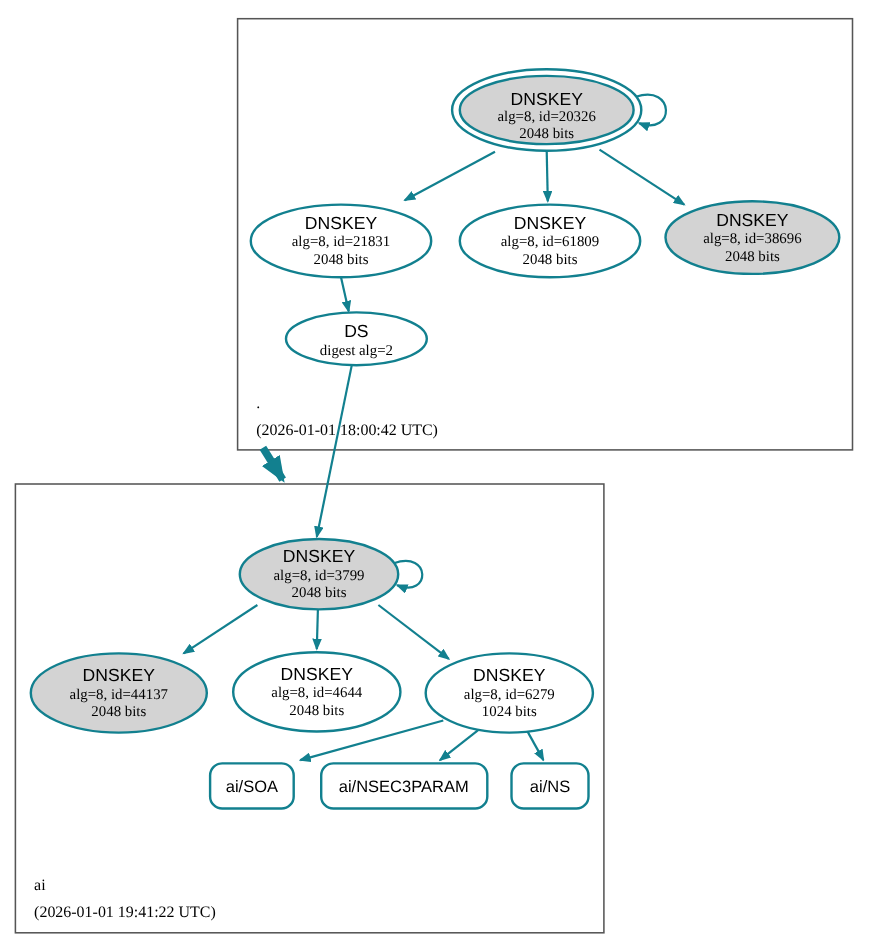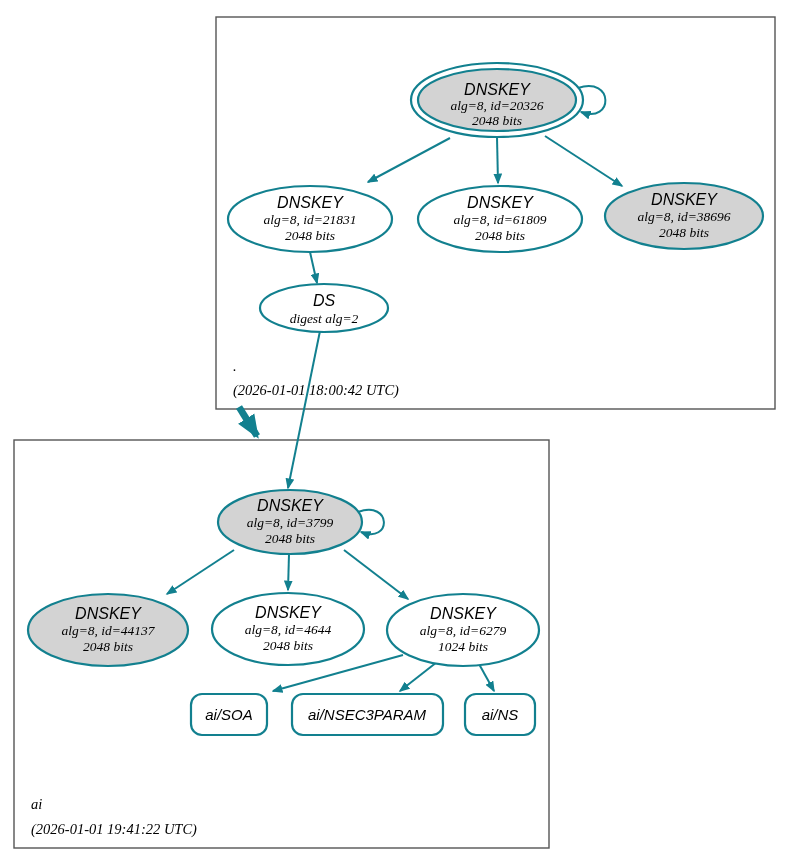--- a/index.html
+++ b/index.html
@@ -2,21 +2,21 @@
 <html style="--edge-color: #12808f; --node-gray: #d3d3d3; --cluster-border: #555555; --bg: #ffffff;"><head>
 <meta charset="utf-8">
 <style>
   :root{
     --edge-color:#12808f;
     --node-gray:#d3d3d3;
     --cluster-border:#555555;
     --bg:#ffffff;
   }
   html,body{margin:0;padding:0;background:var(--bg);}
-  .stage{position:relative;width:791px;height:865px;background:var(--bg);font-style:italic;}
+  .stage{position:relative;width:791px;height:865px;background:var(--bg);}
   svg{display:block;}
   .cluster{fill:none;stroke:var(--cluster-border);stroke-width:1.4;}
   .edge{stroke:var(--edge-color);stroke-width:2;fill:none;marker-end:url(#ah);}
   .edge-thick{stroke:var(--edge-color);stroke-width:7;fill:none;marker-end:url(#ahBig);}
   .loop{stroke:var(--edge-color);stroke-width:2;fill:none;marker-end:url(#ah);}
   .ah-fill{fill:var(--edge-color);}
   .node-ellipse{stroke:var(--edge-color);stroke-width:2.2;}
   .fill-gray{fill:var(--node-gray);}
   .fill-white{fill:#ffffff;}
   .rrset{fill:#ffffff;stroke:var(--edge-color);stroke-width:2.2;}

